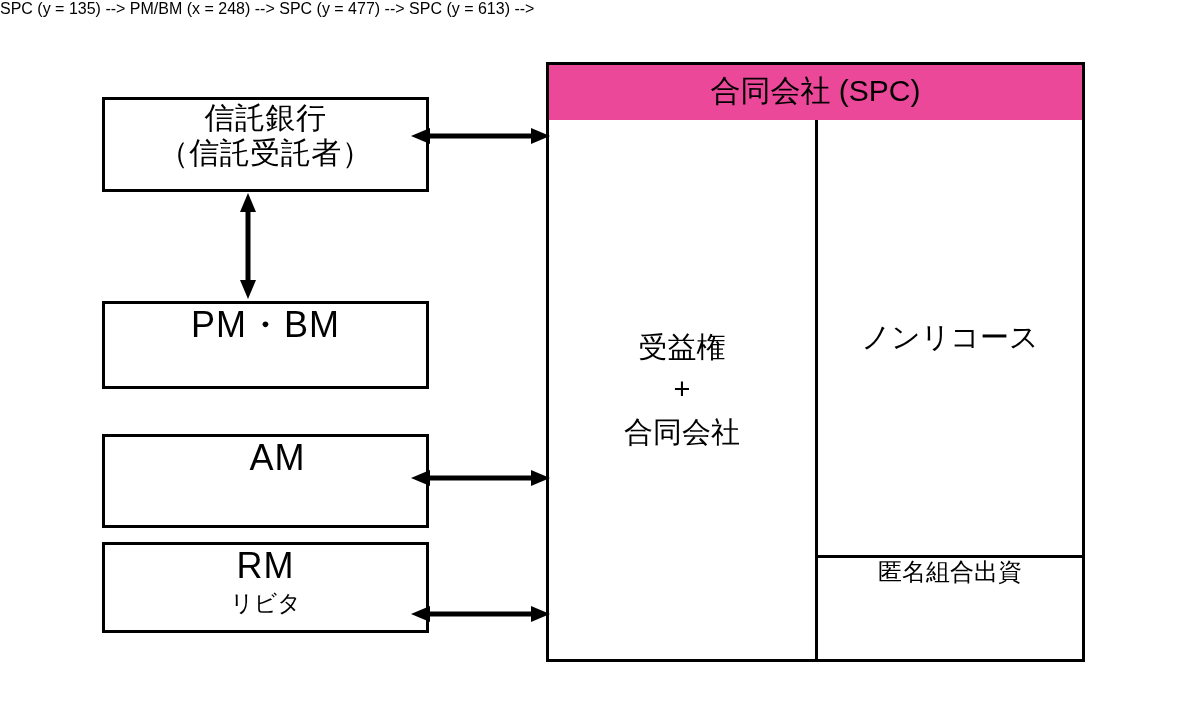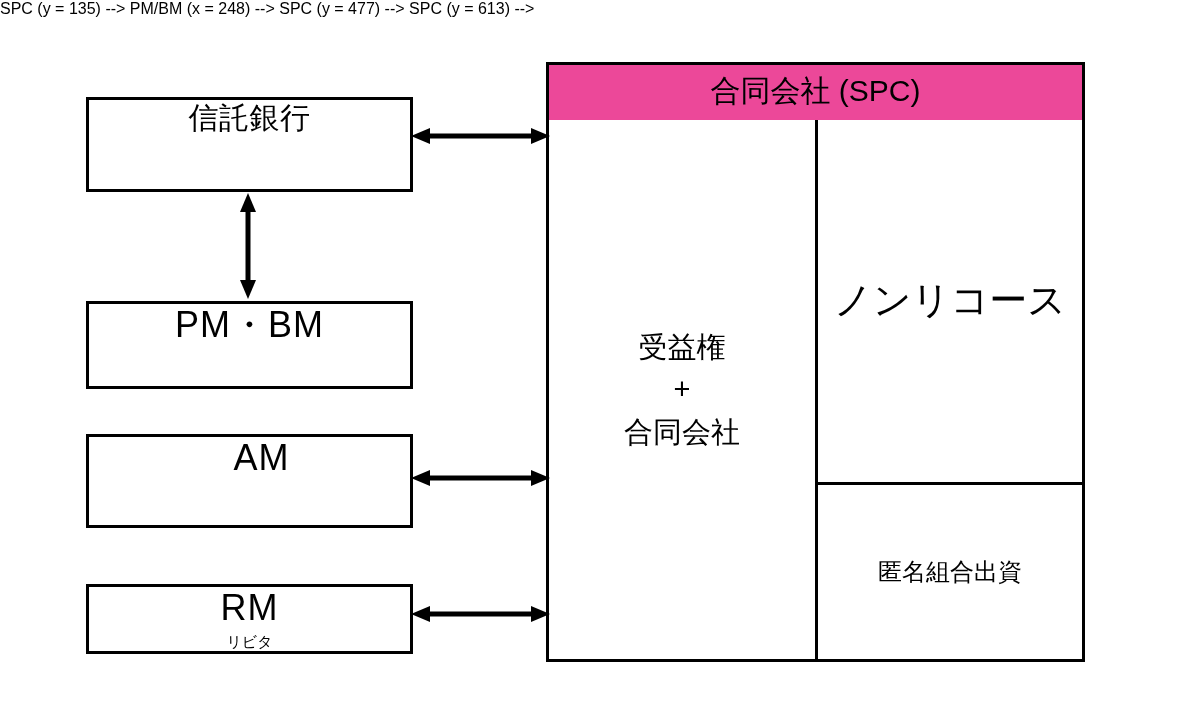--- a/index.html
+++ b/index.html
@@ -20,42 +20,43 @@
     overflow: hidden;
   }
   .box {
     position: absolute;
     box-sizing: border-box;
     border: 3px solid #000000;
     background: #ffffff;
     display: flex;
     flex-direction: column;
     align-items: center;
-    justify-content: space-between;
+    justify-content: flex-start;
     text-align: center;
     line-height: 1.18;
+    margin-left: 16px;
   }
   .title-lg {
     font-size: 30px;
     letter-spacing: 0.5px;
     white-space: nowrap;
   }
   .title-xl {
     font-size: 36px;
     letter-spacing: 1px;
     white-space: nowrap;
   }
   .sub-sm {
     font-size: 18px;
     letter-spacing: 0px;
     white-space: nowrap;
     margin-top: 2px;
   }
   .sub-xs {
-    font-size: 15px;
+    font-size: 23px;
     white-space: nowrap;
     margin-top: 3px;
   }
 
   
   #spc-box {
     position: absolute;
     left: 546px;
     top: 62px;
     width: 539px;
@@ -100,29 +101,29 @@
     left: 269px;
     top: 55px;
     right: 0;
     bottom: 0;
   }
   #spc-loan-cell {
     position: absolute;
     left: 0;
     top: 0;
     right: 0;
-    height: 365px;
+    height: 438px;
     box-sizing: border-box;
     border-bottom: 3px solid #000000;
     display: flex;
     flex-direction: column;
     align-items: center;
     justify-content: center;
     text-align: center;
-    font-size: 38px;
+    font-size: 29px;
     line-height: 1.45;
   }
   #spc-tk-cell {
     position: absolute;
     left: 0;
     top: 365px;
     right: 0;
     bottom: 0;
     display: flex;
     flex-direction: column;
@@ -140,31 +141,32 @@
   .arrow-h svg, .arrow-v svg { display: block; }
 </style>
 </head>
 <body>
 
 <div id="canvas">
 
   
   <div class="box" id="box-trust-bank" style="left:86px; top:97px; width:327px; height:95px;">
     <span class="title-lg">信託銀行</span>
+    <span class="title-lg">（信託受託者）</span>
   </div>
 
   <div class="box" id="box-pm-bm" style="left:86px; top:301px; width:327px; height:88px;">
     <span class="title-xl">PM・BM</span>
   </div>
 
   <div class="box" id="box-am" style="left:86px; top:434px; width:327px; height:94px;padding-left:24px;">
     <span class="title-xl">AM</span>
   </div>
 
-  <div class="box" id="box-rm" style="left:86px; top:584px; width:327px; height:70px;">
+  <div class="box" id="box-rm" style="left:86px; top:542px; width:327px; height:91px;">
     <span class="title-xl">RM</span>
     <span class="sub-xs">リビタ</span>
   </div>
 
   
   <div id="spc-box">
 
     <div id="spc-header">
       <span>合同会社 (SPC)</span>
     </div>

